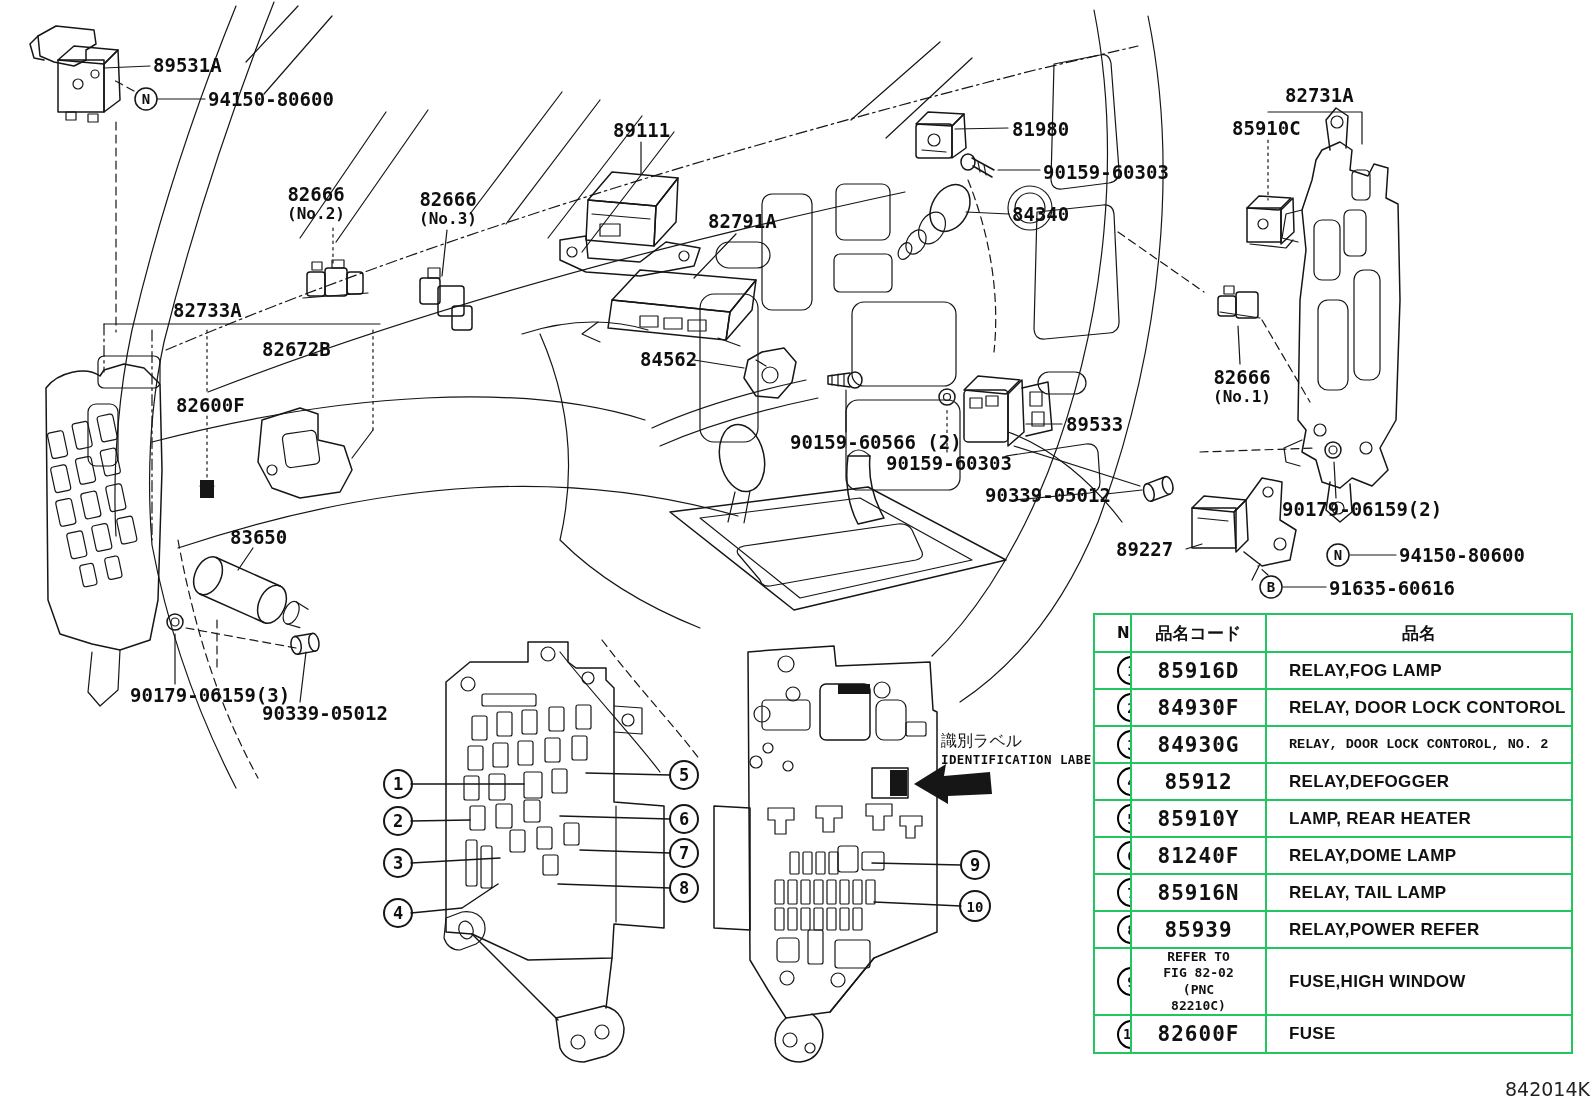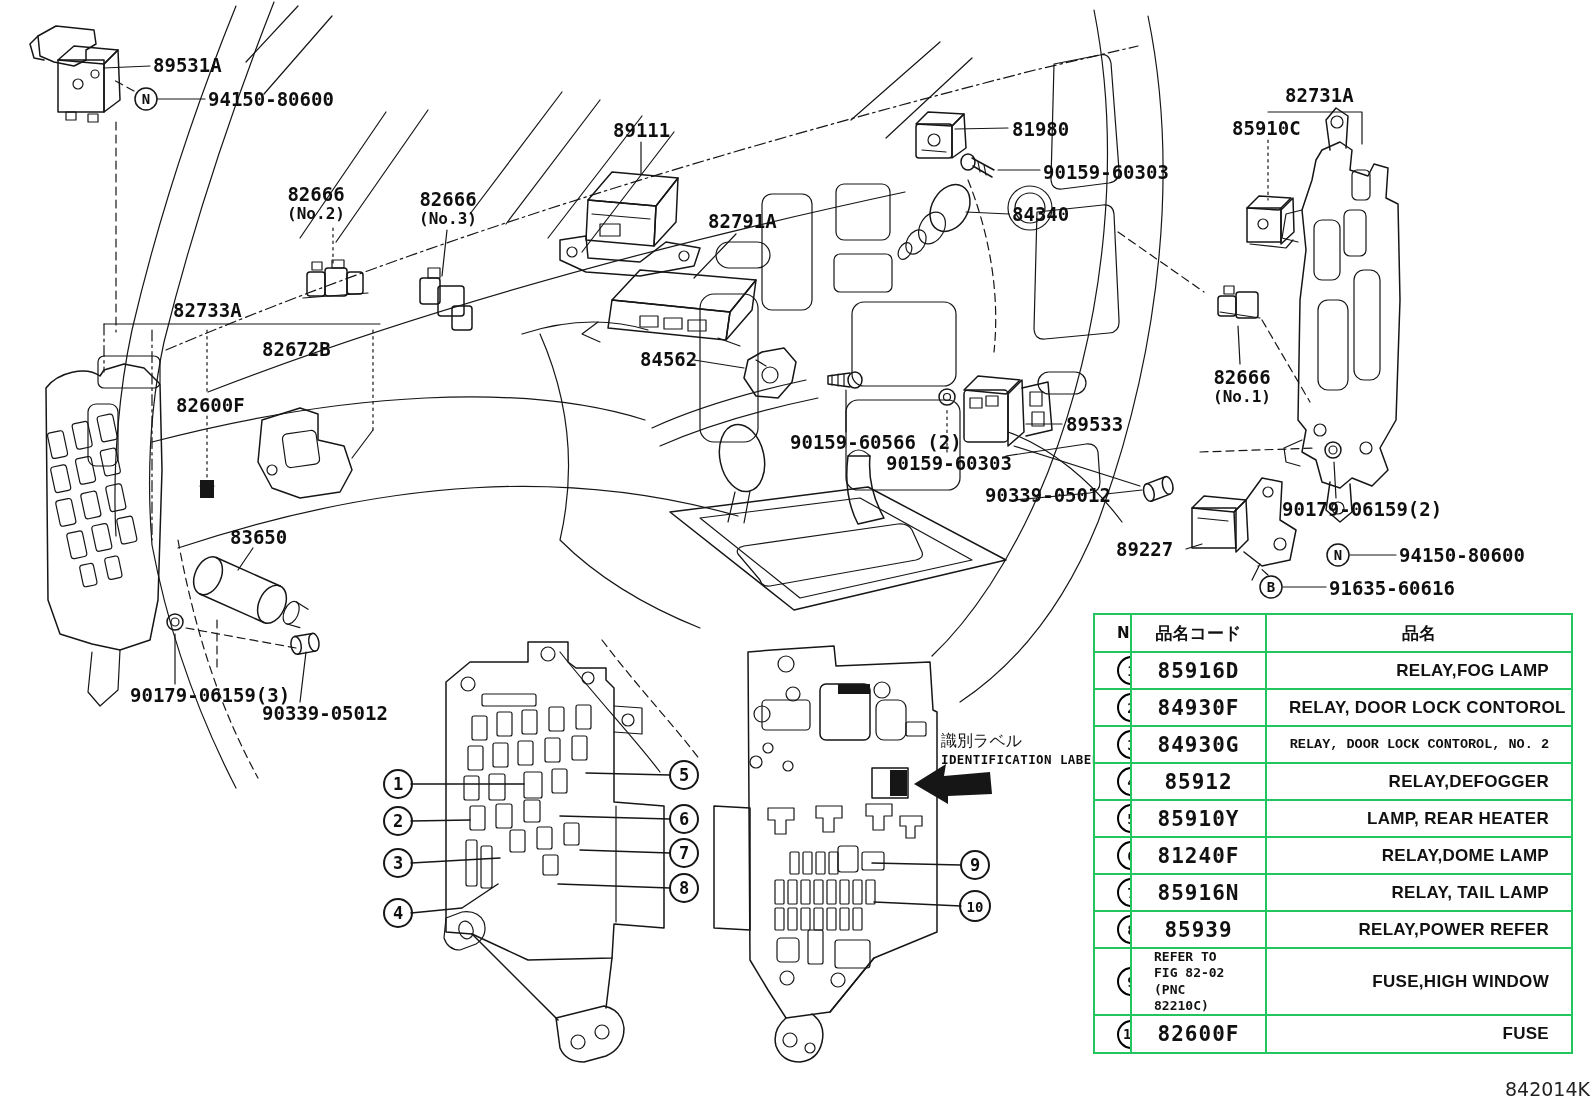--- a/index.html
+++ b/index.html
@@ -22,29 +22,29 @@
   .marker-t{font:700 14px "DejaVu Sans Mono",monospace;fill:#0f0f0f;text-anchor:middle;}
 
   
   #parts-table{position:absolute;left:1093px;top:613px;width:478px;height:432px;
     border-collapse:collapse;table-layout:fixed;background:#fff;}
   #parts-table th,#parts-table td{border:2px solid #22c55e;padding:0 22px;overflow:hidden;}
   #parts-table th{font:700 17px "DejaVu Sans",sans-serif;text-align:center;}
   #parts-table th.no-h{font-size:15px;}
   #parts-table td.no-c{text-align:center;}
   #parts-table td.code-c{font:700 21px "DejaVu Sans Mono",monospace;text-align:center;letter-spacing:1px;margin-top:13px;}
-  #parts-table td.name-c{font:700 17px "Liberation Sans",sans-serif;text-align:right;letter-spacing:.3px;white-space:nowrap;}
+  #parts-table td.name-c{font:700 17px "Liberation Sans",sans-serif;text-align:left;letter-spacing:.3px;white-space:nowrap;}
   #parts-table td.name-sm{font-size:13.5px;letter-spacing:0;font-family:Liberation Mono, monospace;}
   #parts-table tr{height:37px;}
   #parts-table tr.hdr{height:38px;}
   #parts-table tr.tall{height:59px;}
   #parts-table tr.last{height:38px;}
   .circ-no{display:inline-flex;width:25px;height:25px;border:2px solid #000;border-radius:50%;
     align-items:center;justify-content:center;font:700 14px "DejaVu Sans Mono",monospace;}
-  .code-lines{font:700 13px "DejaVu Sans Mono",monospace;line-height:1.25;text-align:left;padding-left:2px;}
+  .code-lines{font:700 13px "DejaVu Sans Mono",monospace;line-height:1.25;text-align:center;padding-left:2px;}
 </style>
 </head>
 <body>
 
 <div id="page">
 <svg viewBox="0 0 1592 1099" width="1592" height="1099">
 
   <g>
     <path class="ln thin" d="M236,6 C198,100 160,210 132,330 C120,386 112,462 116,536"></path>
     <path class="ln thin" d="M274,2 C234,104 194,222 164,342 C152,398 146,468 152,545 C170,640 200,718 236,788"></path>

